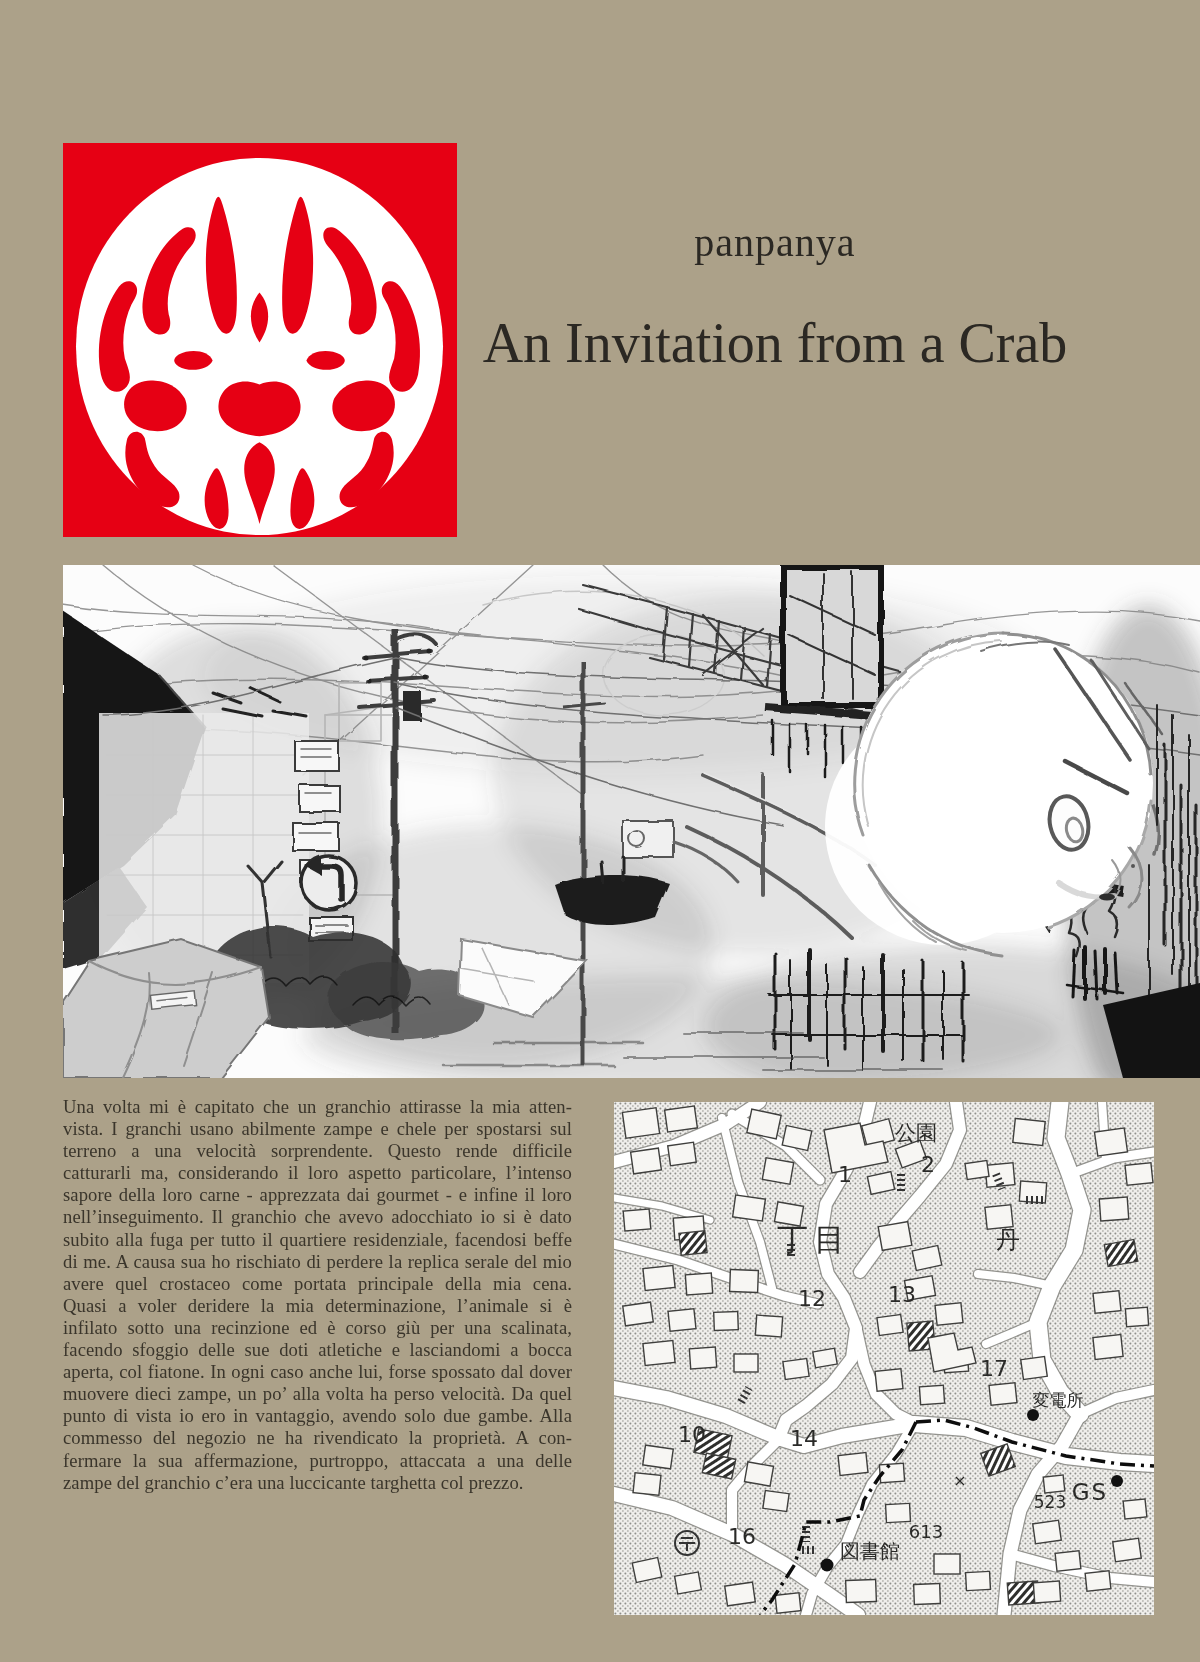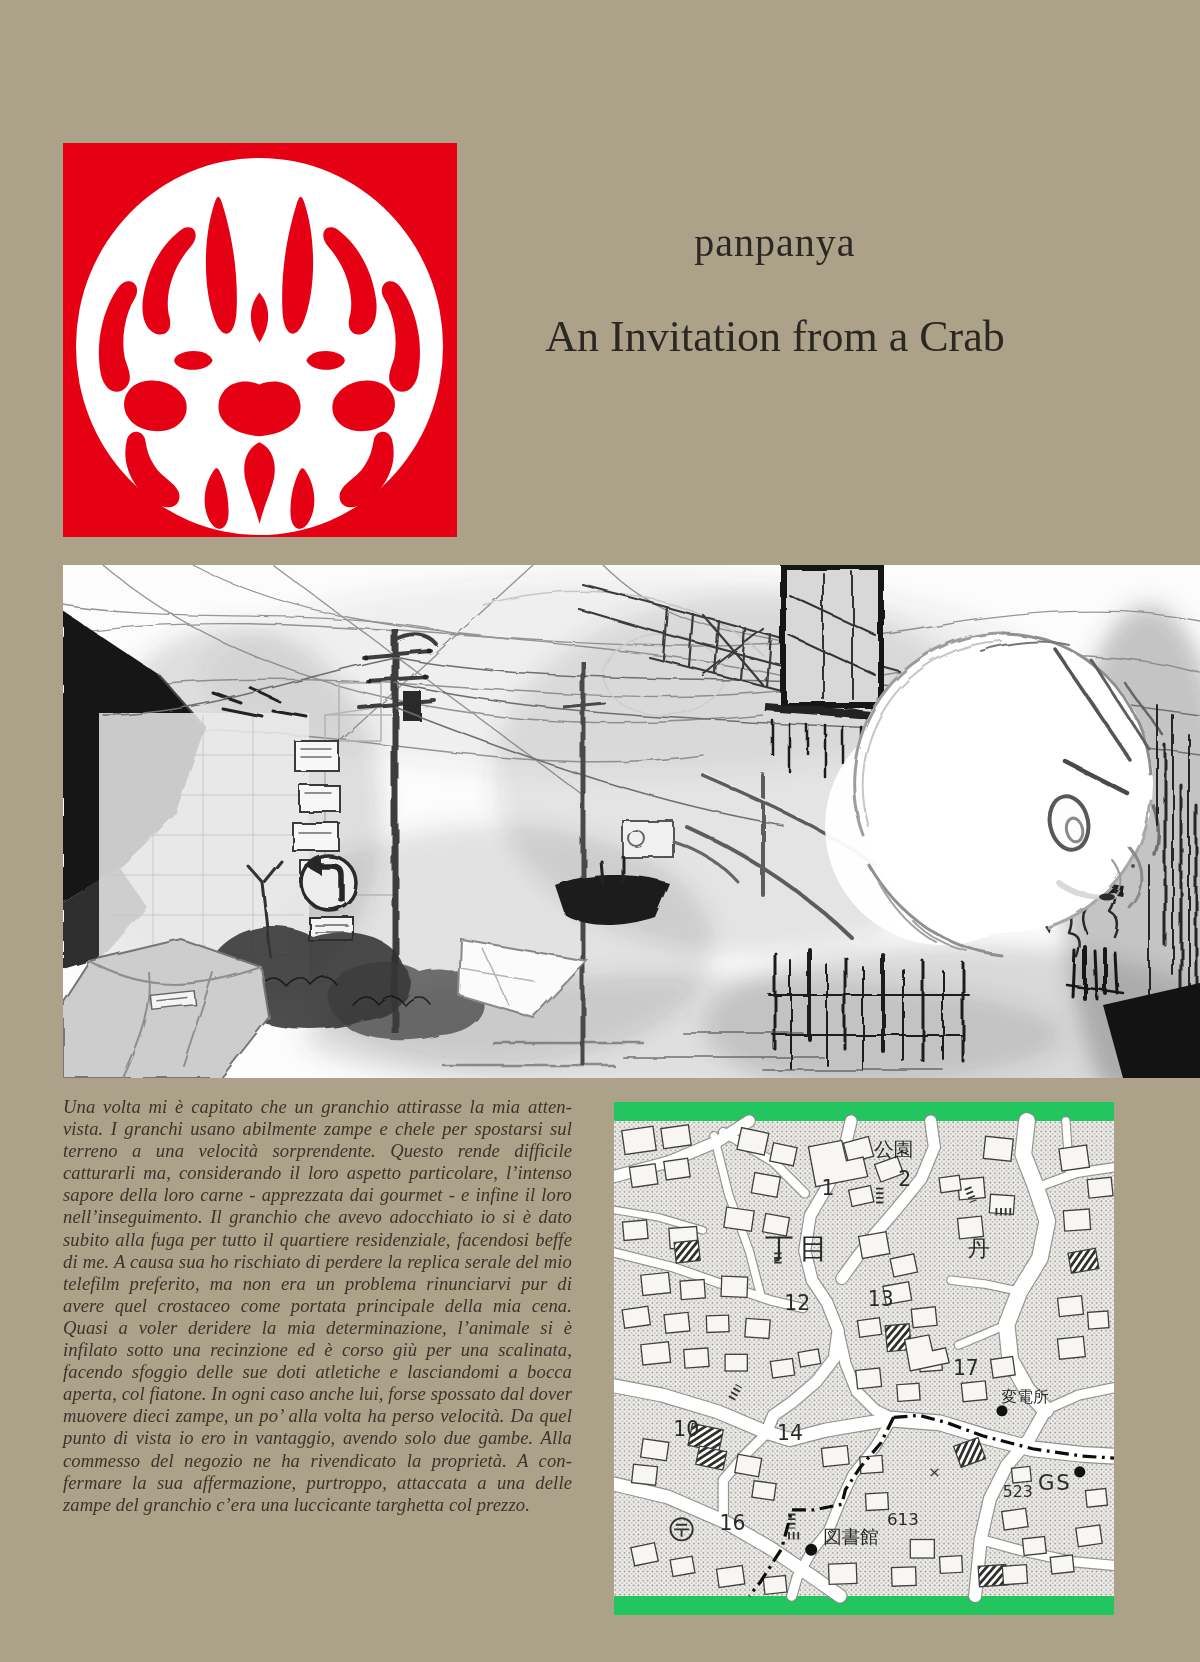--- a/index.html
+++ b/index.html
@@ -8,31 +8,31 @@
   html,body{margin:0;padding:0;}
   body{width:1200px;height:1662px;background:var(--bg);font-family:"Liberation Serif",serif;}
   .page{position:relative;width:1200px;height:1662px;background:var(--bg);overflow:hidden;}
 
   .logo{position:absolute;left:63px;top:143px;width:394px;height:394px;}
   .logo svg{display:block;width:100%;height:100%;}
 
   .brand-author{position:absolute;left:455px;top:219px;width:640px;text-align:center;
     font-size:40px;color:var(--ink);letter-spacing:1px;}
   .brand-title{position:absolute;left:355px;top:311px;width:840px;text-align:center;
-    font-size:44px;color:var(--ink);letter-spacing:0px;}
+    font-size:56px;color:var(--ink);letter-spacing:0px;}
 
   .illustration{position:absolute;left:63px;top:565px;width:1137px;height:513px;background:#fbfbfb;}
   .illustration svg{display:block;width:100%;height:100%;}
 
   .para{position:absolute;left:63px;top:1096px;width:509px;color:var(--body);}
   .para .pline{font-size:18.6px;line-height:22.1px;white-space:nowrap;
-    text-align:justify;text-align-last:justify;letter-spacing:0.1px;font-style:italic;}
+    text-align:justify;text-align-last:justify;letter-spacing:0.1px;}
   .para .pline:last-child{text-align-last:left;}
 
-  .map{position:absolute;left:614px;top:1102px;width:500px;height:513px;background:#22c55e;}
+  .map{position:absolute;left:614px;top:1102px;width:540px;height:513px;background:#c2410c;}
   .map svg{display:block;width:100%;height:100%;}
 
   
   .bld{fill:#f7f6f3;stroke:#3f3f3d;stroke-width:1.4;}
   .hatch{fill:url(#hatchp);}
   .road{stroke:#ffffff;fill:none;stroke-linecap:round;stroke-linejoin:round;}
   .case{stroke:#8b8b86;fill:none;stroke-linecap:round;stroke-linejoin:round;opacity:.9;}
   .w7{stroke-width:7}.w8{stroke-width:8}.w9{stroke-width:9}.w10{stroke-width:10}.w11{stroke-width:11}
   .w12{stroke-width:12}.w13{stroke-width:13}.w14{stroke-width:14}.w16{stroke-width:16}.w17{stroke-width:17}
   .c7{stroke-width:9.5}.c8{stroke-width:10.5}.c9{stroke-width:11.5}.c10{stroke-width:12.5}.c11{stroke-width:13.5}
@@ -323,21 +323,20 @@
 
   <div class="para">
       <div class="pline">Una volta mi è capitato che un granchio attirasse la mia atten-</div>
       <div class="pline">vista. I granchi usano abilmente zampe e chele per spostarsi sul</div>
       <div class="pline">terreno a una velocità sorprendente. Questo rende difficile</div>
       <div class="pline">catturarli ma, considerando il loro aspetto particolare, l’intenso</div>
       <div class="pline">sapore della loro carne - apprezzata dai gourmet - e infine il loro</div>
       <div class="pline">nell’inseguimento. Il granchio che avevo adocchiato io si è dato</div>
       <div class="pline">subito alla fuga per tutto il quartiere residenziale, facendosi beffe</div>
       <div class="pline">di me. A causa sua ho rischiato di perdere la replica serale del mio</div>
-      <div class="pline">telefilm preferito, ma non era un problema rinunciarvi pur di</div>
       <div class="pline">avere quel crostaceo come portata principale della mia cena.</div>
       <div class="pline">Quasi a voler deridere la mia determinazione, l’animale si è</div>
       <div class="pline">infilato sotto una recinzione ed è corso giù per una scalinata,</div>
       <div class="pline">facendo sfoggio delle sue doti atletiche e lasciandomi a bocca</div>
       <div class="pline">aperta, col fiatone. In ogni caso anche lui, forse spossato dal dover</div>
       <div class="pline">muovere dieci zampe, un po’ alla volta ha perso velocità. Da quel</div>
       <div class="pline">punto di vista io ero in vantaggio, avendo solo due gambe. Alla</div>
       <div class="pline">commesso del negozio ne ha rivendicato la proprietà. A con-</div>
       <div class="pline">fermare la sua affermazione, purtroppo, attaccata a una delle</div>
       <div class="pline">zampe del granchio c’era una luccicante targhetta col prezzo.</div>

